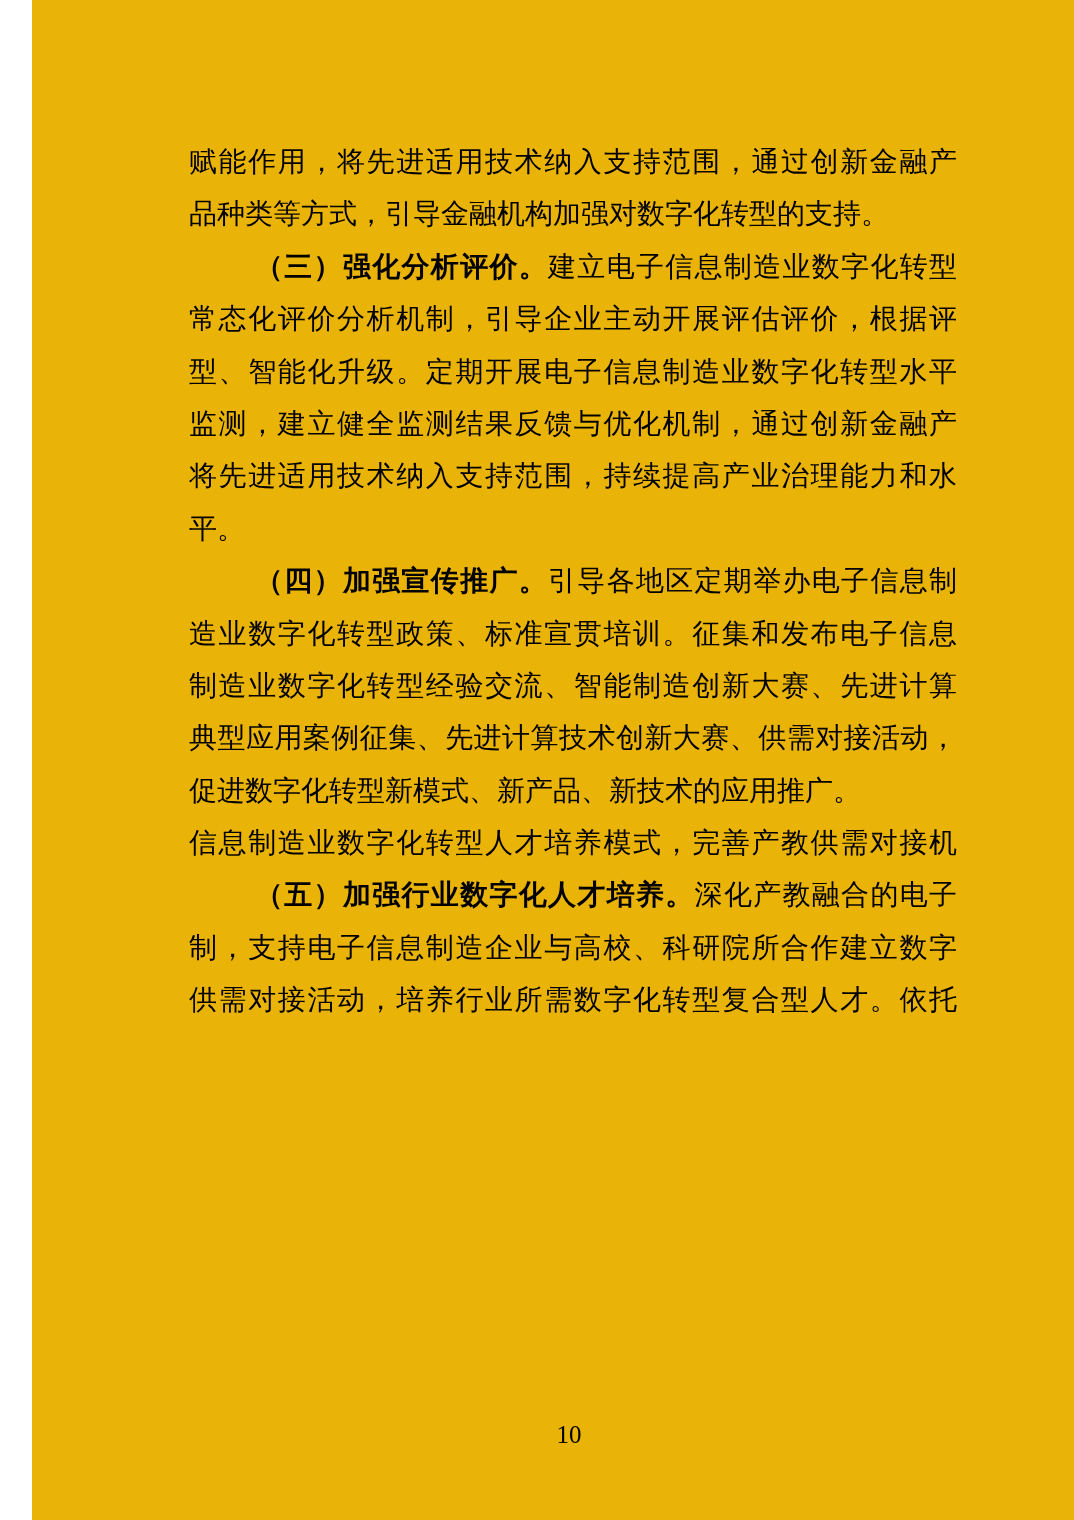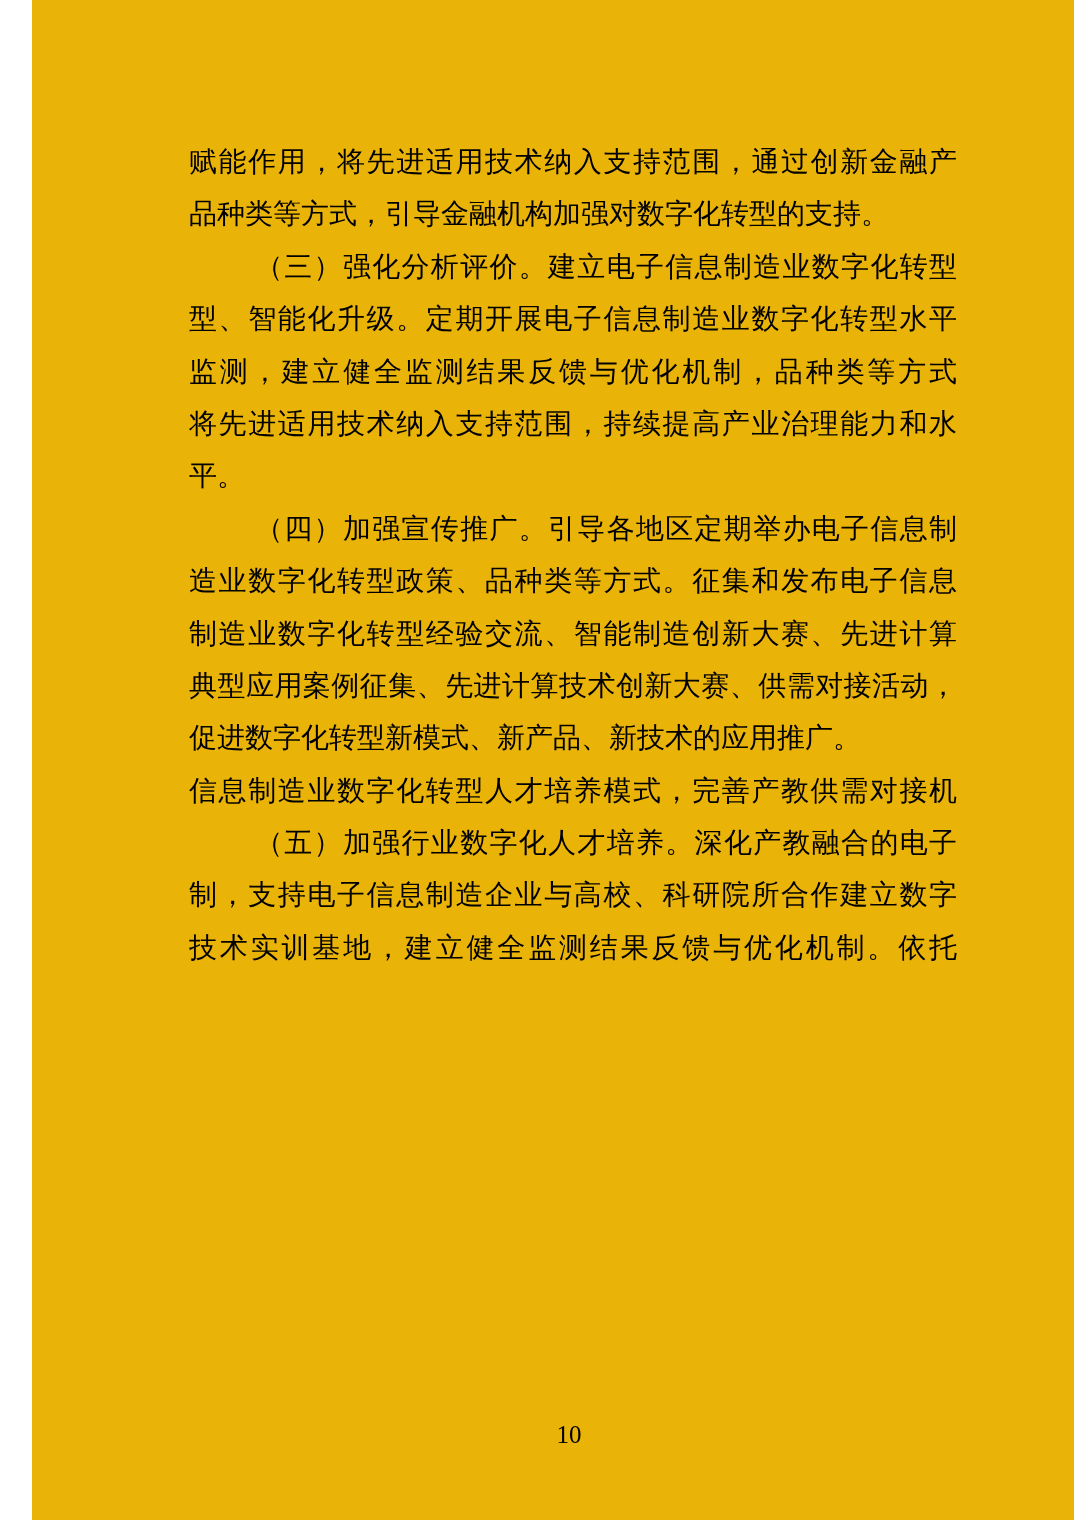--- a/index.html
+++ b/index.html
@@ -38,21 +38,21 @@
     overflow: hidden;
   }
   .line.first {
     padding-left: 66px;
   }
   .line.last {
     text-align-last: left;
     -moz-text-align-last: left;
   }
   .lead {
-    font-weight: normal;
+    font-weight: bold;
   }
   .page-number {
     position: absolute;
     top: 1420px;
     left: 0;
     width: 100%;
     text-align: center;
     font-size: 25px;
     line-height: 30px;
   }
@@ -61,33 +61,34 @@
 <body>
 
 <div class="page">
   <div class="content">
       <div class="paragraph">
         <div class="line">赋能作用，将先进适用技术纳入支持范围，通过创新金融产</div>
         <div class="line last">品种类等方式，引导金融机构加强对数字化转型的支持。</div>
       </div>
       <div class="paragraph">
         <div class="line first"><span class="lead">（三）强化分析评价。</span>建立电子信息制造业数字化转型</div>
+        <div class="line">常态化评价分析机制，引导企业主动开展评估评价，根据评</div>
         <div class="line">型、智能化升级。定期开展电子信息制造业数字化转型水平</div>
-        <div class="line">监测，建立健全监测结果反馈与优化机制，品种类等方式</div>
+        <div class="line">监测，建立健全监测结果反馈与优化机制，通过创新金融产</div>
         <div class="line">将先进适用技术纳入支持范围，持续提高产业治理能力和水</div>
         <div class="line last">平。</div>
       </div>
       <div class="paragraph">
         <div class="line first"><span class="lead">（四）加强宣传推广。</span>引导各地区定期举办电子信息制</div>
-        <div class="line">造业数字化转型政策、品种类等方式。征集和发布电子信息</div>
+        <div class="line">造业数字化转型政策、标准宣贯培训。征集和发布电子信息</div>
         <div class="line">制造业数字化转型经验交流、智能制造创新大赛、先进计算</div>
         <div class="line">典型应用案例征集、先进计算技术创新大赛、供需对接活动，</div>
         <div class="line last">促进数字化转型新模式、新产品、新技术的应用推广。</div>
       </div>
       <div class="paragraph">
         <div class="line">信息制造业数字化转型人才培养模式，完善产教供需对接机</div>
         <div class="line first"><span class="lead">（五）加强行业数字化人才培养。</span>深化产教融合的电子</div>
         <div class="line">制，支持电子信息制造企业与高校、科研院所合作建立数字</div>
-        <div class="line">技术实训基地，建立健全监测结果反馈与优化机制。依托</div>
+        <div class="line">供需对接活动，培养行业所需数字化转型复合型人才。依托</div>
       </div>
     </div>
   <div class="page-number">10</div>
 </div>
 
 </body></html>

